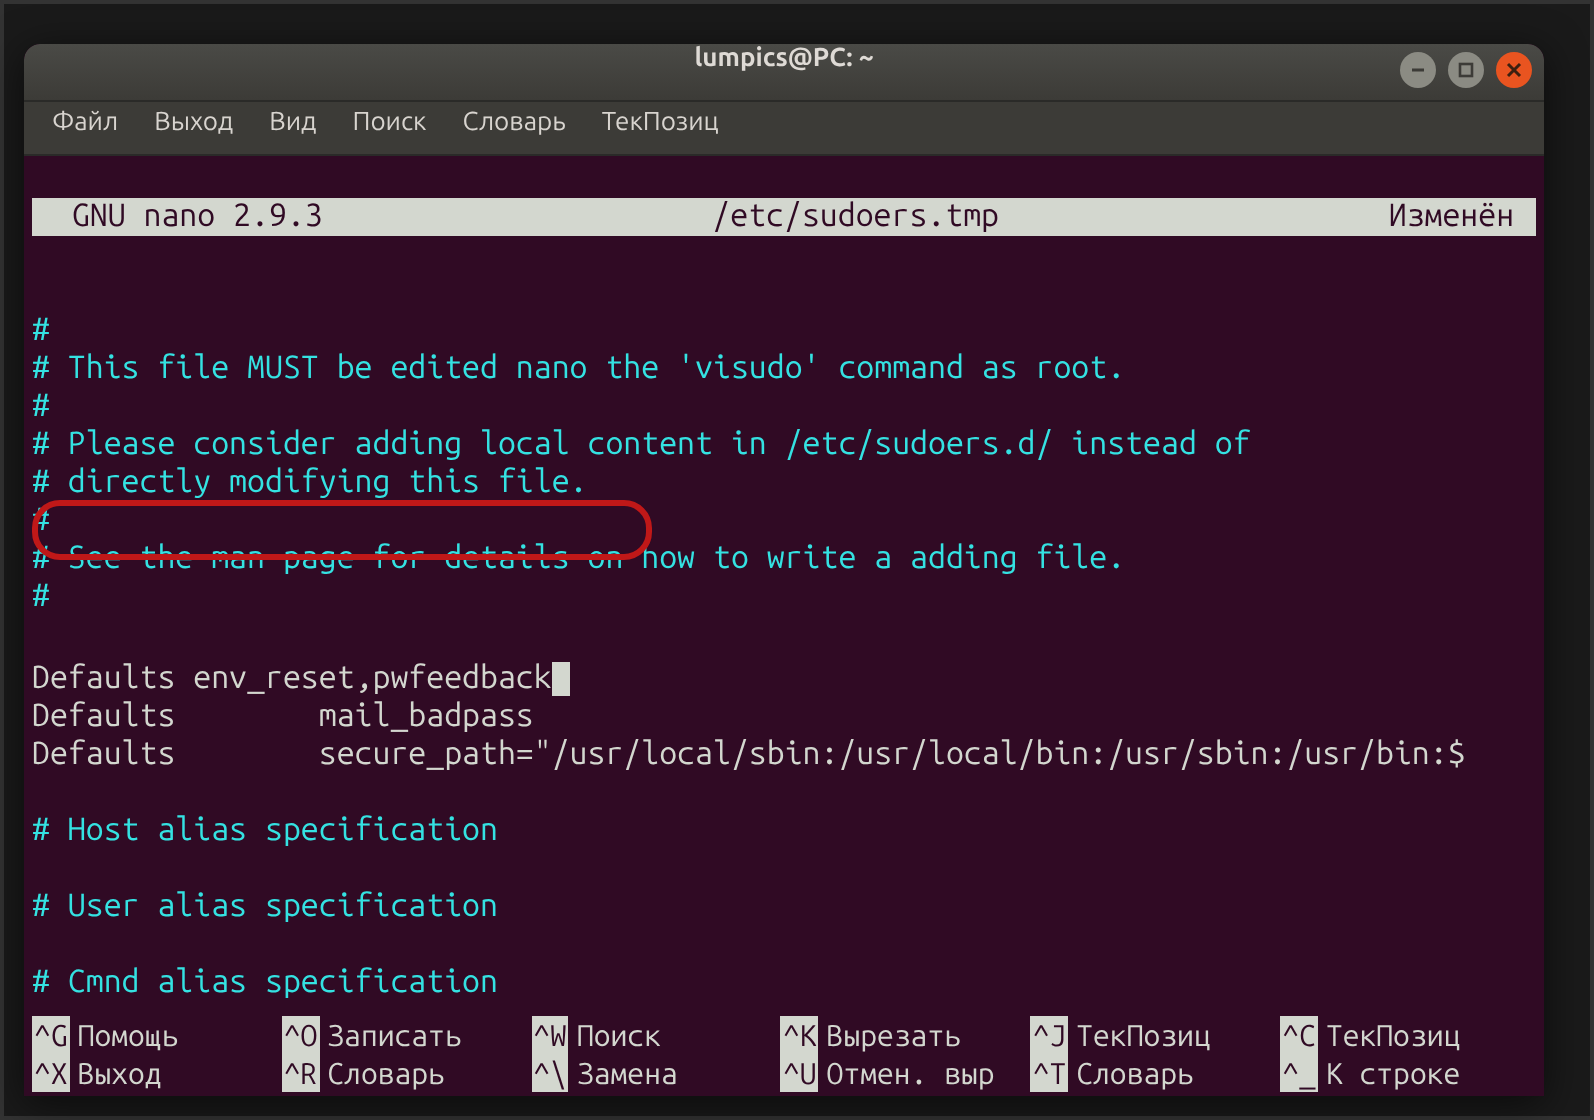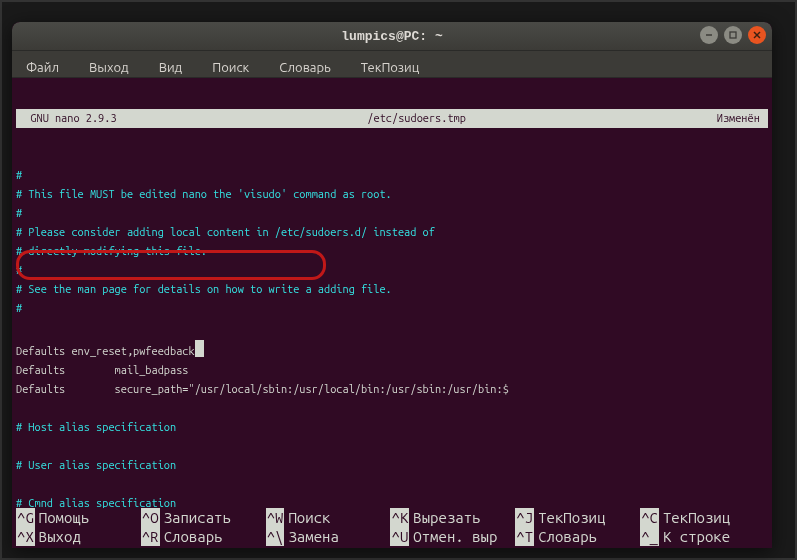--- a/index.html
+++ b/index.html
@@ -21,26 +21,25 @@
     border-radius: 8px 8px 0 0;
     box-shadow: 0 4px 20px rgba(0,0,0,0.6);
     display: flex;
     flex-direction: column;
     overflow: hidden;
   }
   .titlebar {
     height: 28px;
     background: linear-gradient(#4a4a46, #3c3b37);
     display: flex;
-    align-items: center;
+    align-items: flex-start;
     justify-content: center;
     position: relative;
     border-radius: 8px 8px 0 0;
     border-bottom: 1px solid #2a2a28;
-    font-family: Liberation Mono, monospace;
   }
   .titlebar-title {
     color: #dedad5;
     font-size: 13px;
     font-weight: bold;
   }
   .window-controls {
     position: absolute;
     right: 6px;
     top: 4px;
@@ -58,38 +57,38 @@
     color: #3c3b37;
     cursor: pointer;
   }
   .win-min { background: #8b8b83; }
   .win-max { background: #8b8b83; }
   .win-close { background: #e95420; }
   .menubar {
     height: 26px;
     background: #3c3b37;
     display: flex;
-    align-items: flex-end;
+    align-items: flex-start;
     padding: 0 6px;
-    gap: 14px;
+    gap: 2px;
     border-bottom: 1px solid #2a2a28;
   }
   .menu-item {
     color: #d8d4cf;
     font-size: 13px;
     padding: 3px 8px;
     cursor: pointer;
   }
   .terminal {
     flex: 1;
     background: #300a24;
     font-family: "Ubuntu Mono", "DejaVu Sans Mono", monospace;
-    font-size: 11px;
+    font-size: 16px;
     line-height: 19px;
-    padding: 12px 4px;
+    padding: 2px 4px;
     color: #eeeeec;
     white-space: pre;
     overflow: hidden;
     position: relative;
   }
   .nano-header {
     background: #d3d7cf;
     color: #300a24;
     display: flex;
     padding: 0 2px;

